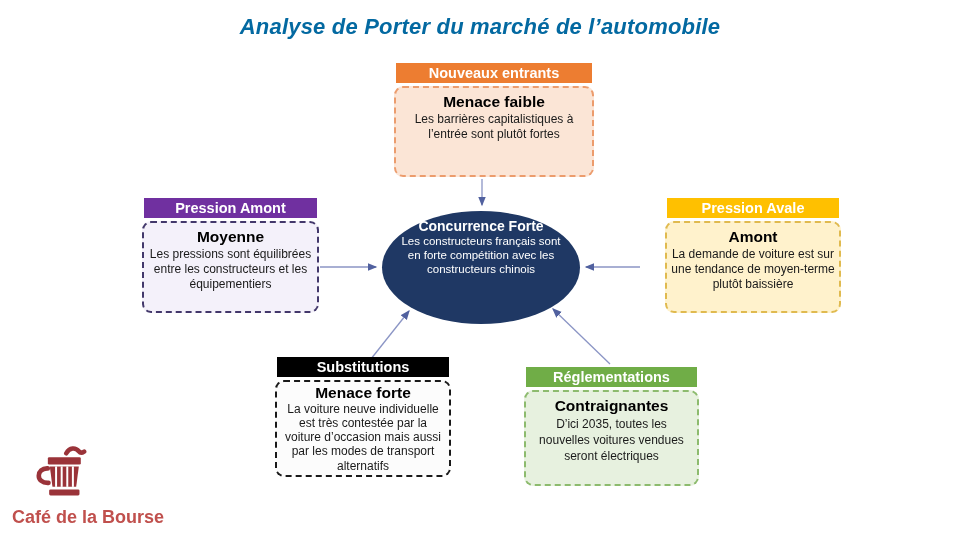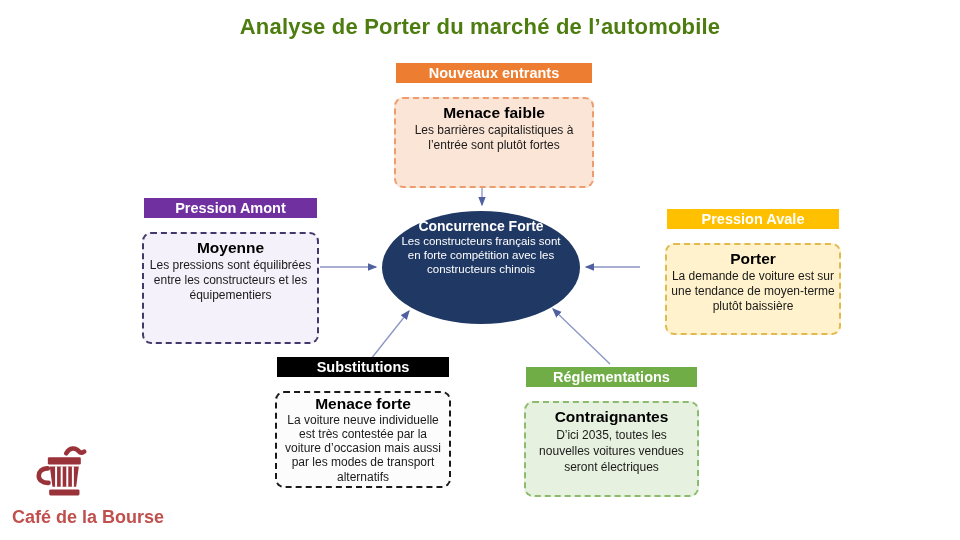--- a/index.html
+++ b/index.html
@@ -2,45 +2,45 @@
 <html><head>
 <meta charset="utf-8">
 <style>
   html,body { margin:0; padding:0; background:#fff; }
   .canvas {
     position:relative; width:960px; height:540px; background:#ffffff;
     font-family:"Liberation Sans", sans-serif; overflow:hidden;
   }
   .page-title {
     position:absolute; top:14px; left:0; right:0; text-align:center;
-    font-size:22px; font-weight:700; color:#4d7c0f; letter-spacing:0.2px;
+    font-size:22px; font-weight:700; color:#0369a1; letter-spacing:0.2px;font-style:italic;
   }
   .arrows { position:absolute; left:0; top:0; width:960px; height:540px; pointer-events:none; }
 
   .force { position:absolute; }
   .hdr {
     height:20px; line-height:20px; width:98%; margin:0 auto;
     text-align:center; color:#fff; font-weight:700; font-size:14.5px;
   }
   .bdy {
-    margin-top:14px; box-sizing:border-box; border-radius:9px;
+    margin-top:3px; box-sizing:border-box; border-radius:9px;
     border:2px dashed #999; text-align:center; padding:3px 4px;
   }
   .lvl { font-weight:700; font-size:15.5px; color:#000; margin:2px 0 1px; }
   .dsc { font-size:12px; color:#1a1a1a; line-height:1.24; }
 
   .f-top   { left:394px; top:63px;  width:200px; }
   .f-top .hdr { background:#ED7D31; }
   .f-top .bdy { height:91px; background:#FBE5D6; border-color:#EC9C6D; }
 
   .f-left  { left:142px; top:198px; width:177px; }
   .f-left .hdr { background:#7030A0; }
-  .f-left .bdy { height:112px; background:#F4F1FA; border-color:#43386B; }
+  .f-left .bdy { height:92px; background:#F4F1FA; border-color:#43386B; }
 
-  .f-right { left:641px; top:209px; width:176px;padding-left:24px; }
+  .f-right { left:641px; top:198px; width:176px;padding-left:24px; }
   .f-right .hdr { background:#FFC000; }
   .f-right .bdy { height:92px; background:#FFF2CC; border-color:#E0BA4F; }
 
   .f-sub   { left:275px; top:357px; width:176px; }
   .f-sub .hdr { background:#000000; }
   .f-sub .bdy { height:97px; background:#FCFCFC; border-color:#1A1A1A; padding-top:1px; }
   .f-sub .lvl { margin:1px 0 0; }
   .f-sub .dsc { line-height:1.18; }
 
   .f-reg   { left:524px; top:367px; width:175px; }
@@ -92,21 +92,21 @@
     <div class="hdr">Pression Amont</div>
     <div class="bdy">
       <div class="lvl">Moyenne</div>
       <div class="dsc">Les pressions sont équilibrées entre les constructeurs et les équipementiers</div>
     </div>
   </div>
 
   <div class="force f-right">
     <div class="hdr">Pression Avale</div>
     <div class="bdy">
-      <div class="lvl">Porter</div>
+      <div class="lvl">Amont</div>
       <div class="dsc">La demande de voiture est sur une tendance de moyen-terme plutôt baissière</div>
     </div>
   </div>
 
   <div class="force f-sub">
     <div class="hdr">Substitutions</div>
     <div class="bdy">
       <div class="lvl">Menace forte</div>
       <div class="dsc">La voiture neuve individuelle est très contestée par la voiture d’occasion mais aussi par les modes de transport alternatifs</div>
     </div>

